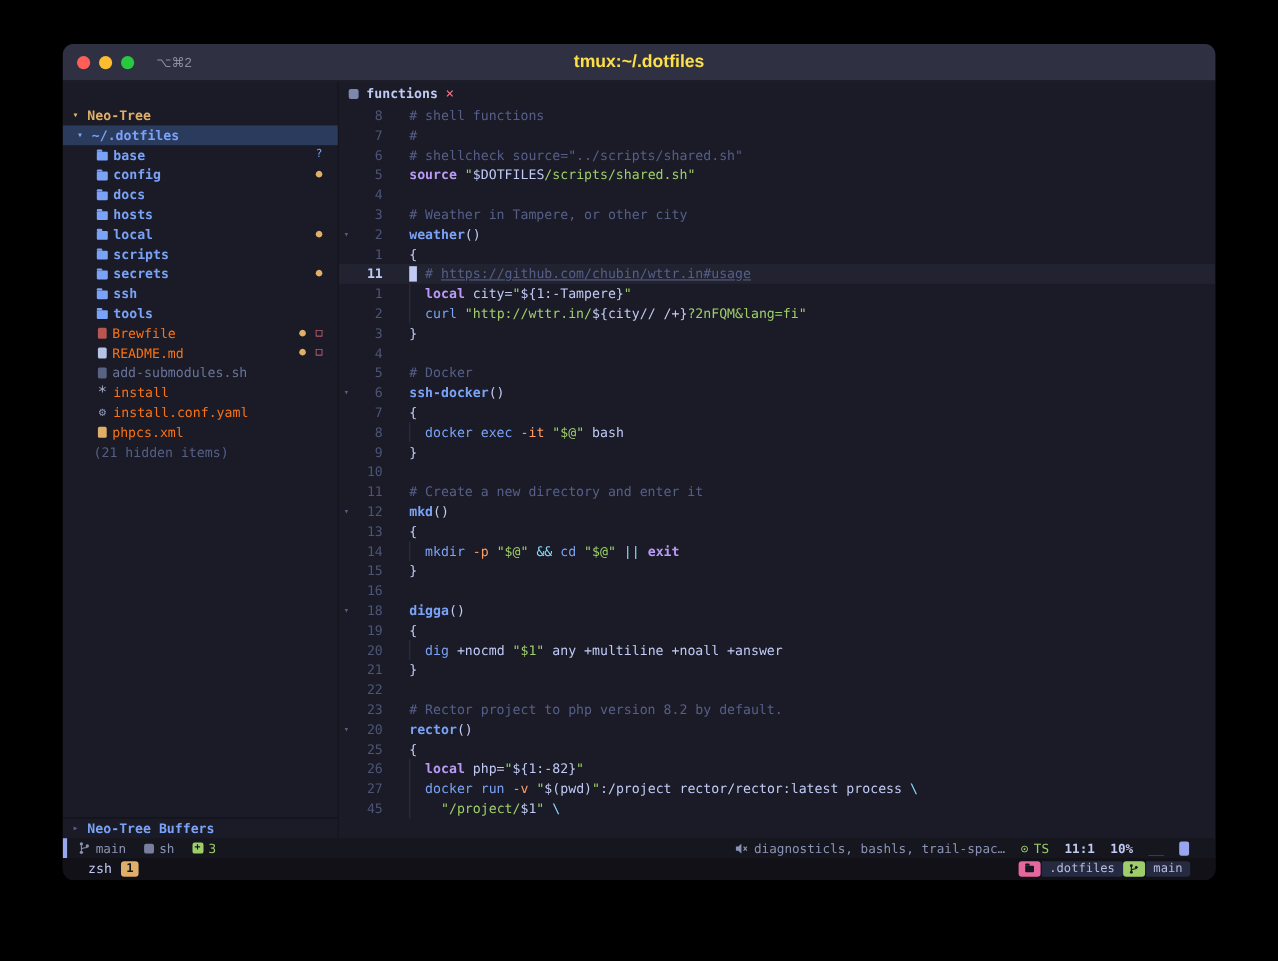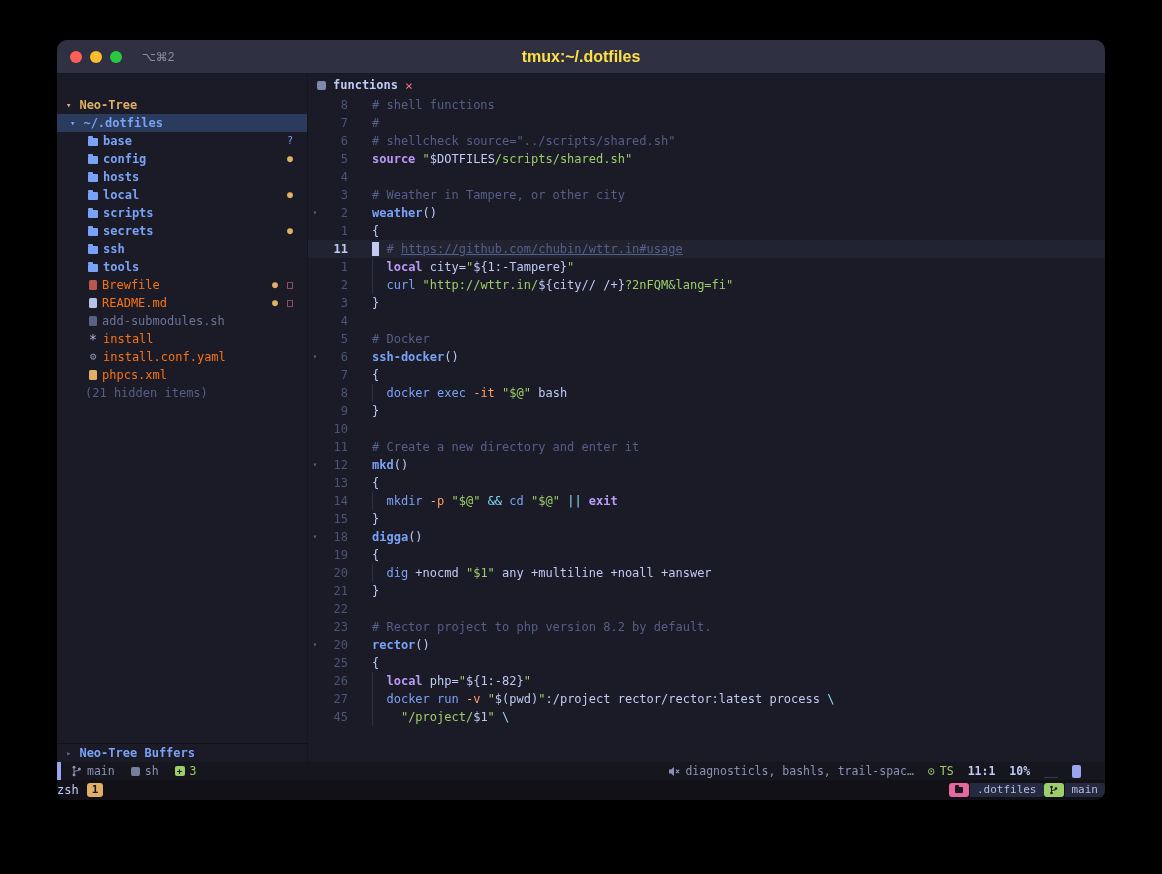--- a/index.html
+++ b/index.html
@@ -68,21 +68,21 @@
   .sl-left{display:flex;align-items:center;gap:16px;margin-left:10px}
   .sl-item{display:flex;align-items:center;gap:5px}
   .ft-icon{width:9px;height:9px;border-radius:2px;background:#787f9e}
   .diff-add-icon{width:10px;height:10px;border-radius:2px;background:#9ece6a;color:#15161e;font-size:9px;font-weight:700;display:flex;align-items:center;justify-content:center;line-height:1}
   .sl-green{color:#9ece6a}
   .sl-strong{color:#c0caf5;font-weight:600}
   .sl-dim{color:#565f89}
   .sl-right{margin-left:auto;display:flex;align-items:center;gap:14px;margin-right:24px}
   .sl-block{width:9px;height:13px;border-radius:2px;background:#9aa5f0}
   
-  .tmuxbar{height:20px;background:#111117;display:flex;align-items:center;padding:0 0;font-size:12px;flex:0 0 auto}
+  .tmuxbar{height:20px;background:#111117;display:flex;align-items:center;padding:0 23px;font-size:12px;flex:0 0 auto}
   .tmux-name{color:#c0caf5}
   .winbadge{background:#e0af68;color:#15161e;height:14px;line-height:14px;padding:0 5px;border-radius:3px;margin-left:8px;font-size:11px;font-weight:700}
   .tmux-right{margin-left:auto;display:flex;align-items:center;}
   .chip{display:flex;align-items:center;height:14px}
   .chip-icon{width:20px;height:14px;border-radius:3px;display:flex;align-items:center;justify-content:center;flex:0 0 auto}
   .chip-icon.pink{background:#e5679f}
   .chip-icon.green{background:#9ece6a}
   .chip-label{height:14px;line-height:14px;padding:0 7px;background:#262a40;color:#b6bdde;border-radius:0 3px 3px 0;font-size:11px;margin-left:1px}
   .mini-folder{width:8px;height:6px;background:#15161e;border-radius:1px;position:relative}
   .mini-folder::before{content:"";position:absolute;top:-2px;left:0;width:4px;height:2px;background:#15161e;border-radius:1px 1px 0 0}
@@ -124,20 +124,24 @@
             </div>
             <div class="trow kind-folder">
               <span class="ticon folder"></span>
               <span class="tlabel">config</span>
               <span class="badges">
                 <span class="badge" style="color: rgb(224, 175, 104);">●</span>
               </span>
             </div>
             <div class="trow kind-folder">
               <span class="ticon folder"></span>
+              <span class="tlabel">docs</span>
+            </div>
+            <div class="trow kind-folder">
+              <span class="ticon folder"></span>
               <span class="tlabel">hosts</span>
             </div>
             <div class="trow kind-folder">
               <span class="ticon folder"></span>
               <span class="tlabel">local</span>
               <span class="badges">
                 <span class="badge" style="color: rgb(224, 175, 104);">●</span>
               </span>
             </div>
             <div class="trow kind-folder">
@@ -320,20 +324,25 @@
             </div>
             <div class="cline">
               <span class="fold"></span>
               <span class="lnum">14</span>
               <span class="ltext"><span class="seg ig"> </span><span class="seg fg"> </span><span class="seg cmd">mkdir</span><span class="seg fg"> </span><span class="seg fl">-p</span><span class="seg fg"> </span><span class="seg st">"$@"</span><span class="seg fg"> </span><span class="seg op">&amp;&amp;</span><span class="seg fg"> </span><span class="seg cmd">cd</span><span class="seg fg"> </span><span class="seg st">"$@"</span><span class="seg fg"> </span><span class="seg op">||</span><span class="seg fg"> </span><span class="seg kw">exit</span></span>
             </div>
             <div class="cline">
               <span class="fold"></span>
               <span class="lnum">15</span>
               <span class="ltext"><span class="seg fg">}</span></span>
+            </div>
+            <div class="cline">
+              <span class="fold"></span>
+              <span class="lnum">16</span>
+              <span class="ltext"></span>
             </div>
             <div class="cline">
               <span class="fold">▾</span>
               <span class="lnum">18</span>
               <span class="ltext"><span class="seg fn">digga</span><span class="seg fg">()</span></span>
             </div>
             <div class="cline">
               <span class="fold"></span>
               <span class="lnum">19</span>
               <span class="ltext"><span class="seg fg">{</span></span>

